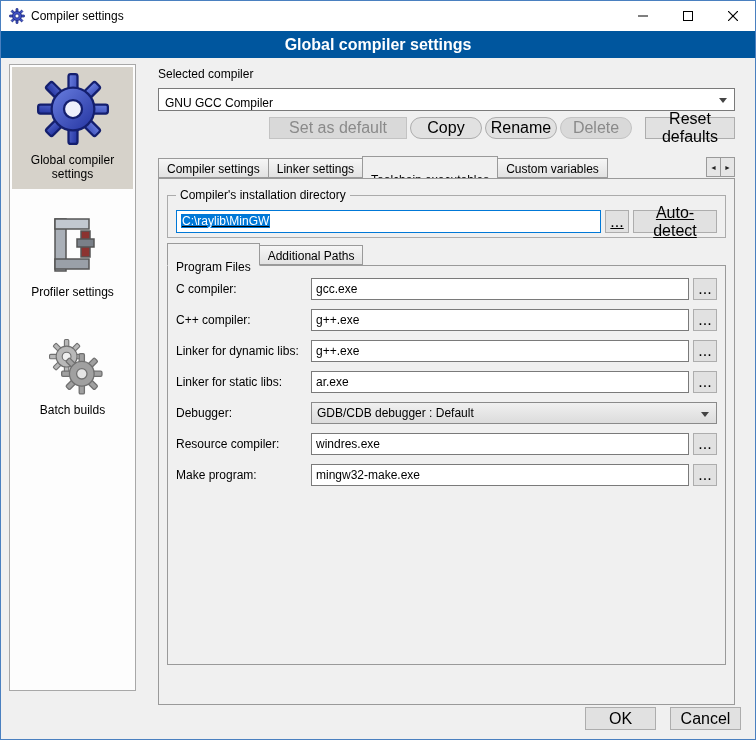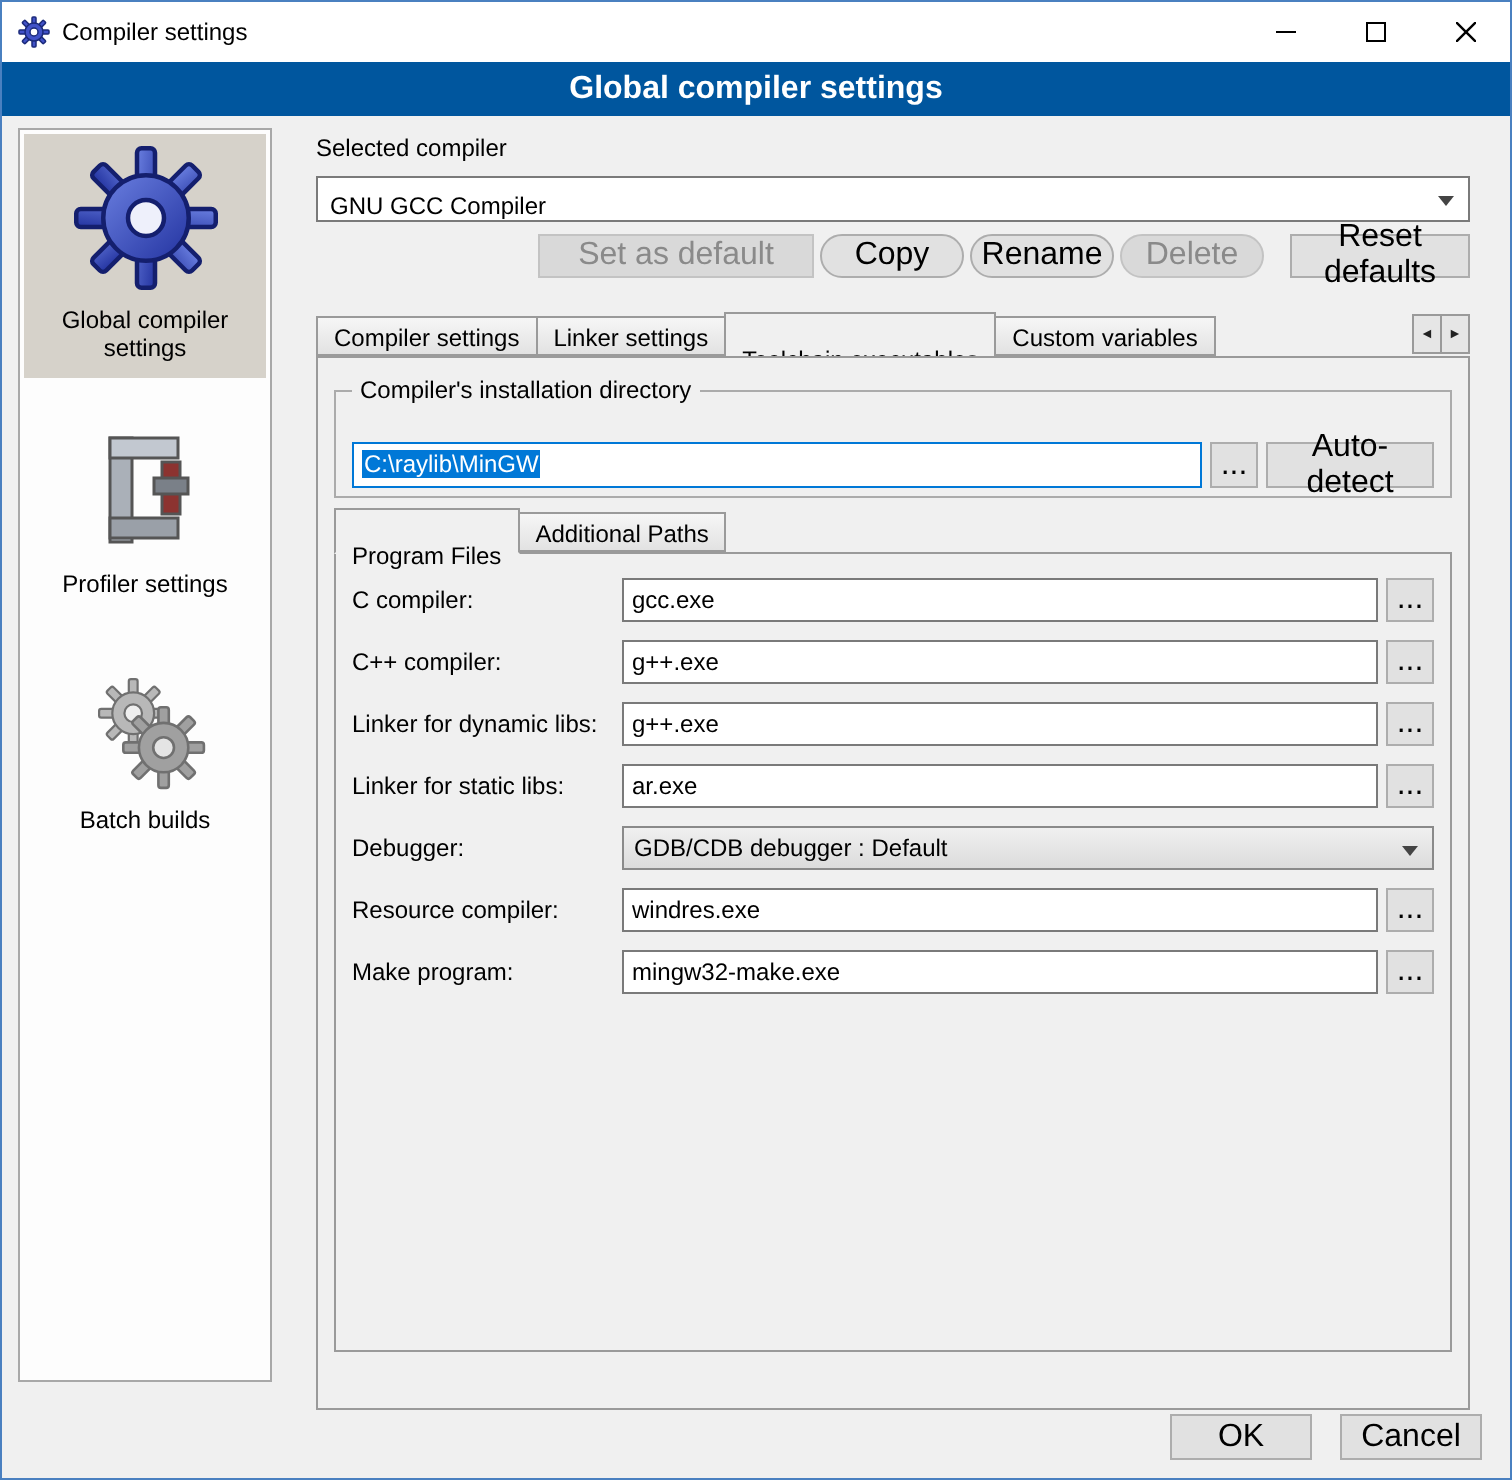--- a/index.html
+++ b/index.html
@@ -62,23 +62,23 @@
     border:1px solid #9a9a9a;margin-right:-1px;white-space:nowrap;flex:0 0 auto;}
   .tab.active{height:23px;background:#f0f0f0;position:relative;z-index:2;
     border-bottom:1px solid #f0f0f0;margin-bottom:-1px;padding-top:16px;}
   .tab-arrows{position:absolute;right:0;bottom:1px;display:flex;z-index:3;}
   .arrow-btn{width:15px;height:20px;background:#e6e6e6;border:1px solid #9a9a9a;margin-left:-1px;
     display:flex;align-items:center;justify-content:center;font-size:7px;color:#222;padding:0;}
 
   .tabpanel{border:1px solid #9a9a9a;background:#f0f0f0;height:527px;padding:8px;position:relative;z-index:1;}
 
   
-  .groupbox{border:1px solid #ababab;position:relative;margin-top:8px;padding:25px 8px 4px;}
+  .groupbox{border:1px solid #ababab;position:relative;margin-top:8px;padding:14px 8px 4px;}
   .groupbox-legend{position:absolute;top:-8px;left:8px;background:#f0f0f0;padding:0 4px;}
-  .dir-row{display:flex;gap:4px;height:23px;}
+  .dir-row{display:flex;gap:4px;height:23px;text-decoration:underline;}
   .textbox{background:#fff;border:1px solid #7a7a7a;height:23px;line-height:21px;
     padding:0 4px;overflow:hidden;white-space:nowrap;}
   .textbox.focused{border-color:var(--selection,#0078d7);}
   .textbox.grow{flex:1;}
   .selected-text{background:var(--selection,#0078d7);color:#fff;padding:0 1px;}
   .btn.browse{width:24px;flex:0 0 auto;height:23px;}
   .btn.autodetect{width:84px;flex:0 0 auto;height:23px;}
   .note{margin-top:6px;color:var(--note-text,#a03a38);white-space:nowrap;overflow:hidden;}
 
   

